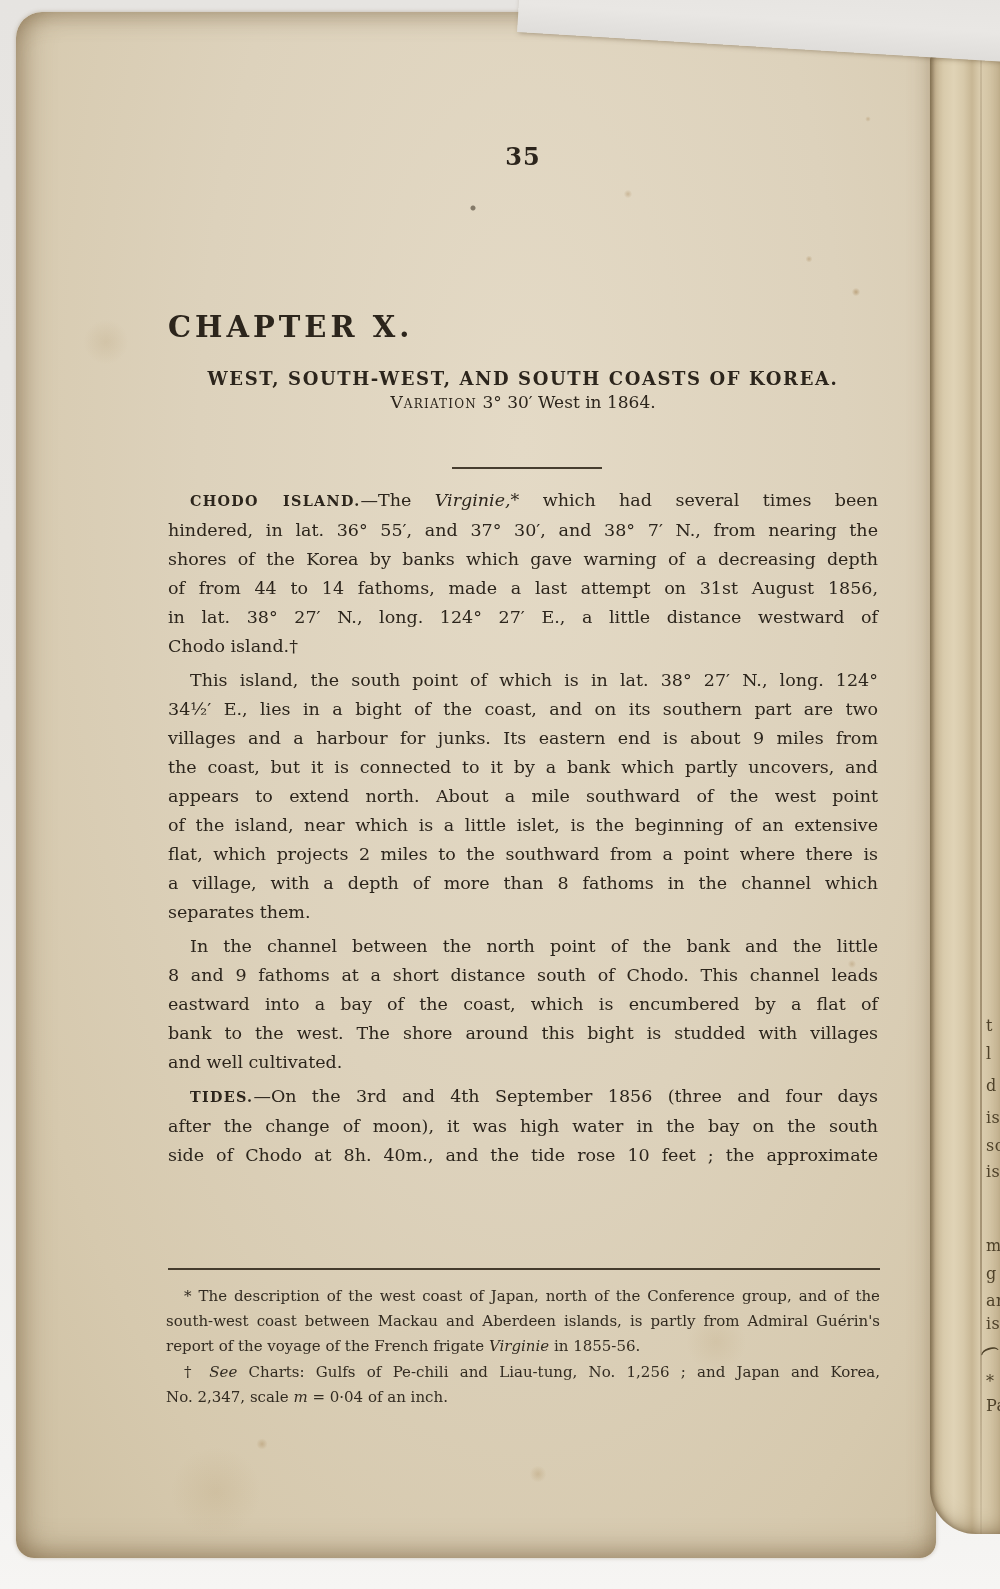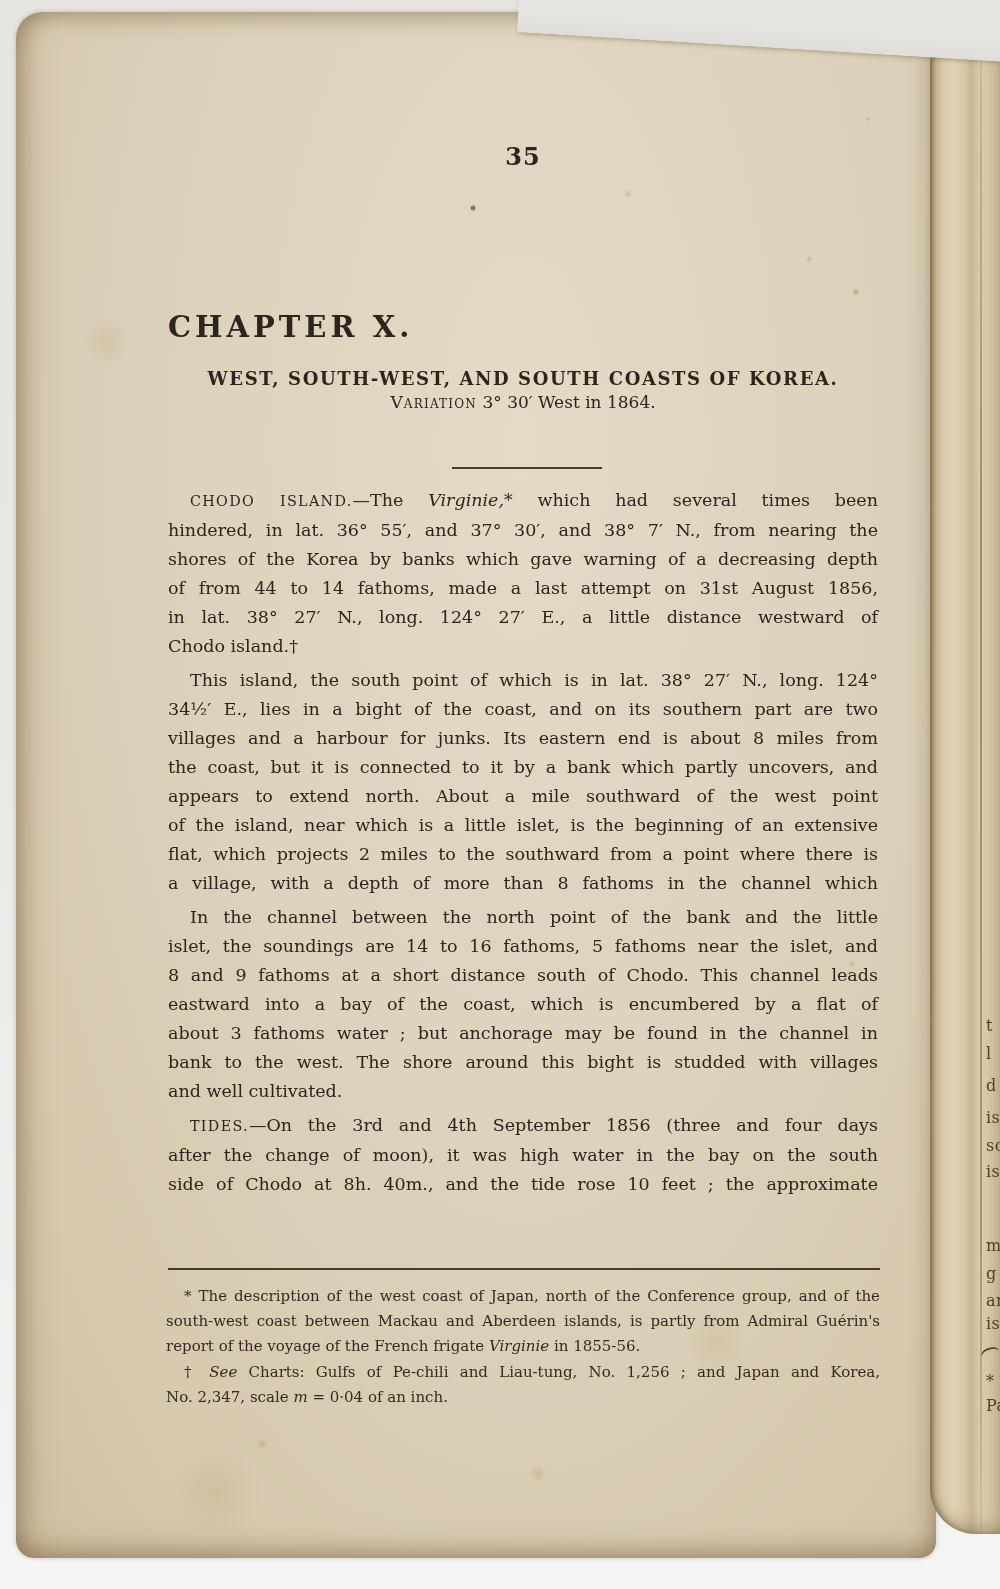--- a/index.html
+++ b/index.html
@@ -92,21 +92,21 @@
   }
 
   .body-col {
     position: absolute; top: 474px; left: 152px; width: 710px;
     font-size: 17.5px; line-height: 29px;
   }
   .para + .para { margin-top: 5px; }
   .line { text-align: justify; text-align-last: justify; }
   .line.last { text-align-last: left; }
   .line.indent { text-indent: 22px; }
-  .b { font-weight: normal; font-size: .82em; letter-spacing: 1.3px; }
+  .b { font-weight: bold; font-size: .82em; letter-spacing: 1.3px; }
   .i { font-style: italic; }
 
   .fn-rule {
     position: absolute; top: 1256px; left: 152px; width: 712px; height: 2px;
     background: #443b2d;
   }
   .footnotes {
     position: absolute; top: 1272px; left: 150px; width: 714px;
     font-size: 15px; line-height: 25px; color: #322b21;
   }
@@ -132,33 +132,32 @@
           <div class="line indent"><span class="b">CHODO ISLAND.</span><span>—The </span><span class="i">Virginie,*</span><span> which had several times been</span></div>
           <div class="line"><span>hindered, in lat. 36° 55′, and 37° 30′, and 38° 7′ N., from nearing the</span></div>
           <div class="line"><span>shores of the Korea by banks which gave warning of a decreasing depth</span></div>
           <div class="line"><span>of from 44 to 14 fathoms, made a last attempt on 31st August 1856,</span></div>
           <div class="line"><span>in lat. 38° 27′ N., long. 124° 27′ E., a little distance westward of</span></div>
           <div class="line last"><span>Chodo island.†</span></div>
         </div>
         <div class="para">
           <div class="line indent"><span>This island, the south point of which is in lat. 38° 27′ N., long. 124°</span></div>
           <div class="line"><span>34½′ E., lies in a bight of the coast, and on its southern part are two</span></div>
-          <div class="line"><span>villages and a harbour for junks.  Its eastern end is about 8 miles from</span></div>
+          <div class="line"><span>villages and a harbour for junks.  Its eastern end is about 9 miles from</span></div>
           <div class="line"><span>the coast, but it is connected to it by a bank which partly uncovers, and</span></div>
           <div class="line"><span>appears to extend north.  About a mile southward of the west point</span></div>
           <div class="line"><span>of the island, near which is a little islet, is the beginning of an extensive</span></div>
           <div class="line"><span>flat, which projects 2 miles to the southward from a point where there is</span></div>
           <div class="line"><span>a village, with a depth of more than 8 fathoms in the channel which</span></div>
+          <div class="line last"><span>separates them.</span></div>
         </div>
         <div class="para">
           <div class="line indent"><span>In the channel between the north point of the bank and the little</span></div>
-          <div class="line"><span>islet, the soundings are 14 to 16 fathoms, 5 fathoms near the islet, and</span></div>
           <div class="line"><span>8 and 9 fathoms at a short distance south of Chodo.  This channel leads</span></div>
           <div class="line"><span>eastward into a bay of the coast, which is encumbered by a flat of</span></div>
-          <div class="line"><span>about 3 fathoms water ; but anchorage may be found in the channel in</span></div>
           <div class="line"><span>bank to the west.  The shore around this bight is studded with villages</span></div>
           <div class="line last"><span>and well cultivated.</span></div>
         </div>
         <div class="para">
           <div class="line indent"><span class="b">TIDES.</span><span>—On the 3rd and 4th September 1856 (three and four days</span></div>
           <div class="line"><span>after the change of moon), it was high water in the bay on the south</span></div>
           <div class="line"><span>side of Chodo at 8h. 40m., and the tide rose 10 feet ; the approximate</span></div>
         </div>
       </div>
 

